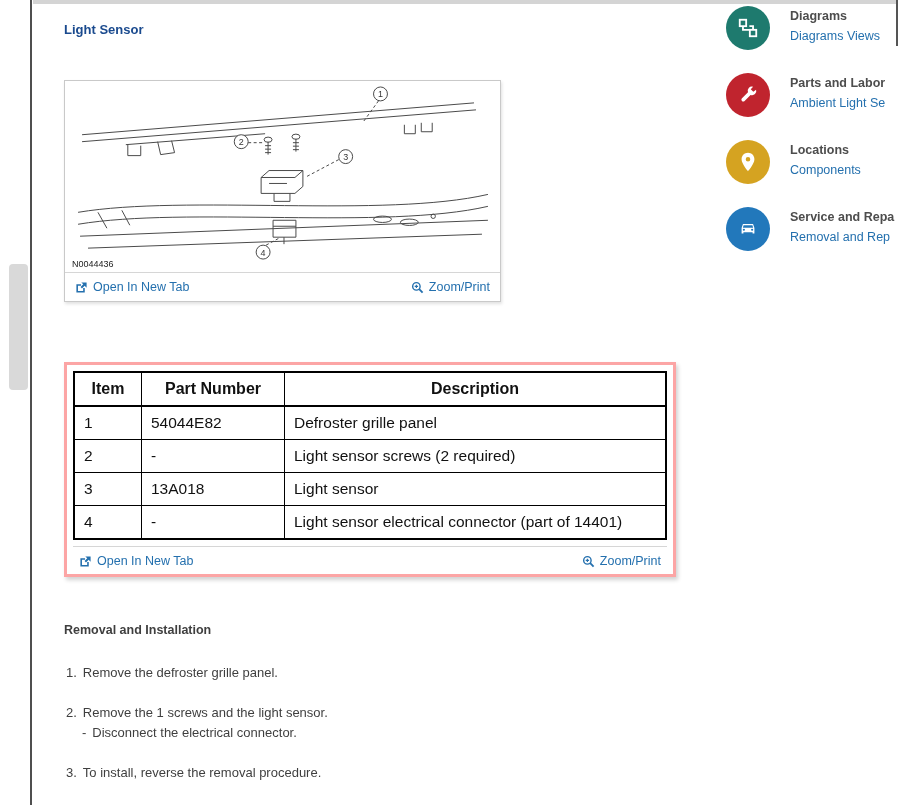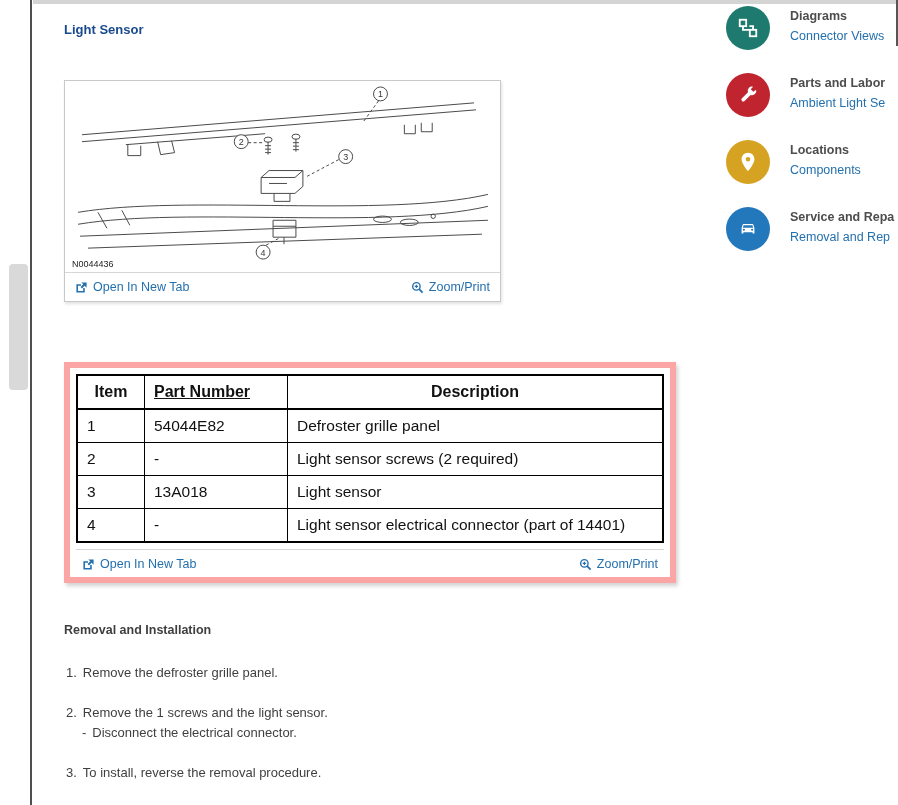--- a/index.html
+++ b/index.html
@@ -24,27 +24,27 @@
   .diagram-area{flex:1;position:relative;overflow:hidden;}
   .diagram-svg{position:absolute;left:0;top:0;width:100%;height:100%;}
   .fig-label{position:absolute;left:7px;bottom:3px;font-size:9px;color:#222;}
   .panel-links{height:28px;border-top:1px solid #d6d6d6;display:flex;align-items:center;justify-content:space-between;padding:0 10px;}
   .link{display:flex;align-items:flex-end;gap:5px;color:#2470ae;font-size:12.5px;cursor:pointer;text-decoration:none;}
   .link .ic{display:flex;align-items:center;}
 
   
   .table-panel{
     position:absolute;left:64px;top:362px;width:612px;box-sizing:border-box;
-    border:6px solid #fca5a5;background:#fff;box-shadow:2px 3px 4px rgba(0,0,0,.18);
+    border:3px solid #fca5a5;background:#fff;box-shadow:2px 3px 4px rgba(0,0,0,.18);
     padding:6px 6px 0 6px;
   }
   .parts-table{width:100%;border-collapse:collapse;border:2px solid #000;font-size:15.5px;color:#111;}
   .parts-table th,.parts-table td{border:1px solid #000;padding:7px 9px;text-align:left;}
   .parts-table th{font-size:16px;font-weight:bold;border-bottom:2px solid #000;text-align:center;}
-  .parts-table th.col-pn{text-align:left;text-decoration:underline;}
+  .parts-table th.col-pn{text-align:center;}
   .parts-table .col-item{width:48px;}
   .parts-table .col-pn{width:124px;}
   .table-links{margin-top:6px;height:27px;border-top:1px solid #d6d6d6;display:flex;align-items:center;justify-content:space-between;padding:0 6px;}
 
   
   .proc-heading{position:absolute;left:64px;top:623px;font-size:12.5px;font-weight:bold;color:#3f3f3f;}
   .proc-steps{position:absolute;left:66px;top:664px;font-size:13px;color:#3f3f3f;line-height:17px;}
   .step{display:flex;gap:6px;margin-bottom:23px;}
   .step.has-sub{margin-bottom:3px;}
   .substep{display:flex;gap:6px;margin-left:16px;margin-bottom:23px;}
@@ -225,21 +225,21 @@
   <div class="sb-item">
     <div class="sb-circle" style="background: rgb(30, 122, 110);">
       <svg width="22" height="22" viewBox="0 0 24 24" fill="none" stroke="#fff" stroke-width="2">
         <rect x="3" y="3" width="7" height="7"></rect>
           <rect x="14" y="14" width="7" height="7"></rect>
         <path d="M6.5 10v4h7M17.5 14v-4h-4"></path>
       </svg>
     </div>
     <div class="sb-text">
       <div class="sb-title">Diagrams</div>
-      <div class="sb-link">Connector Views</div>
+      <div class="sb-link">Diagrams Views</div>
     </div>
   </div>
 
   <div class="sb-item">
     <div class="sb-circle" style="background: rgb(192, 36, 46);">
       <svg width="22" height="22" viewBox="0 0 24 24">
         <path fill="#fff" d="M20.8 6.3a4.5 4.5 0 0 1-6 5.6L8 18.7a2 2 0 0 1-2.8-2.8l6.8-6.8a4.5 4.5 0 0 1 5.6-6l-2.6 2.6 2.8 2.8 3-2.2z"></path>
       </svg>
     </div>
     <div class="sb-text">

